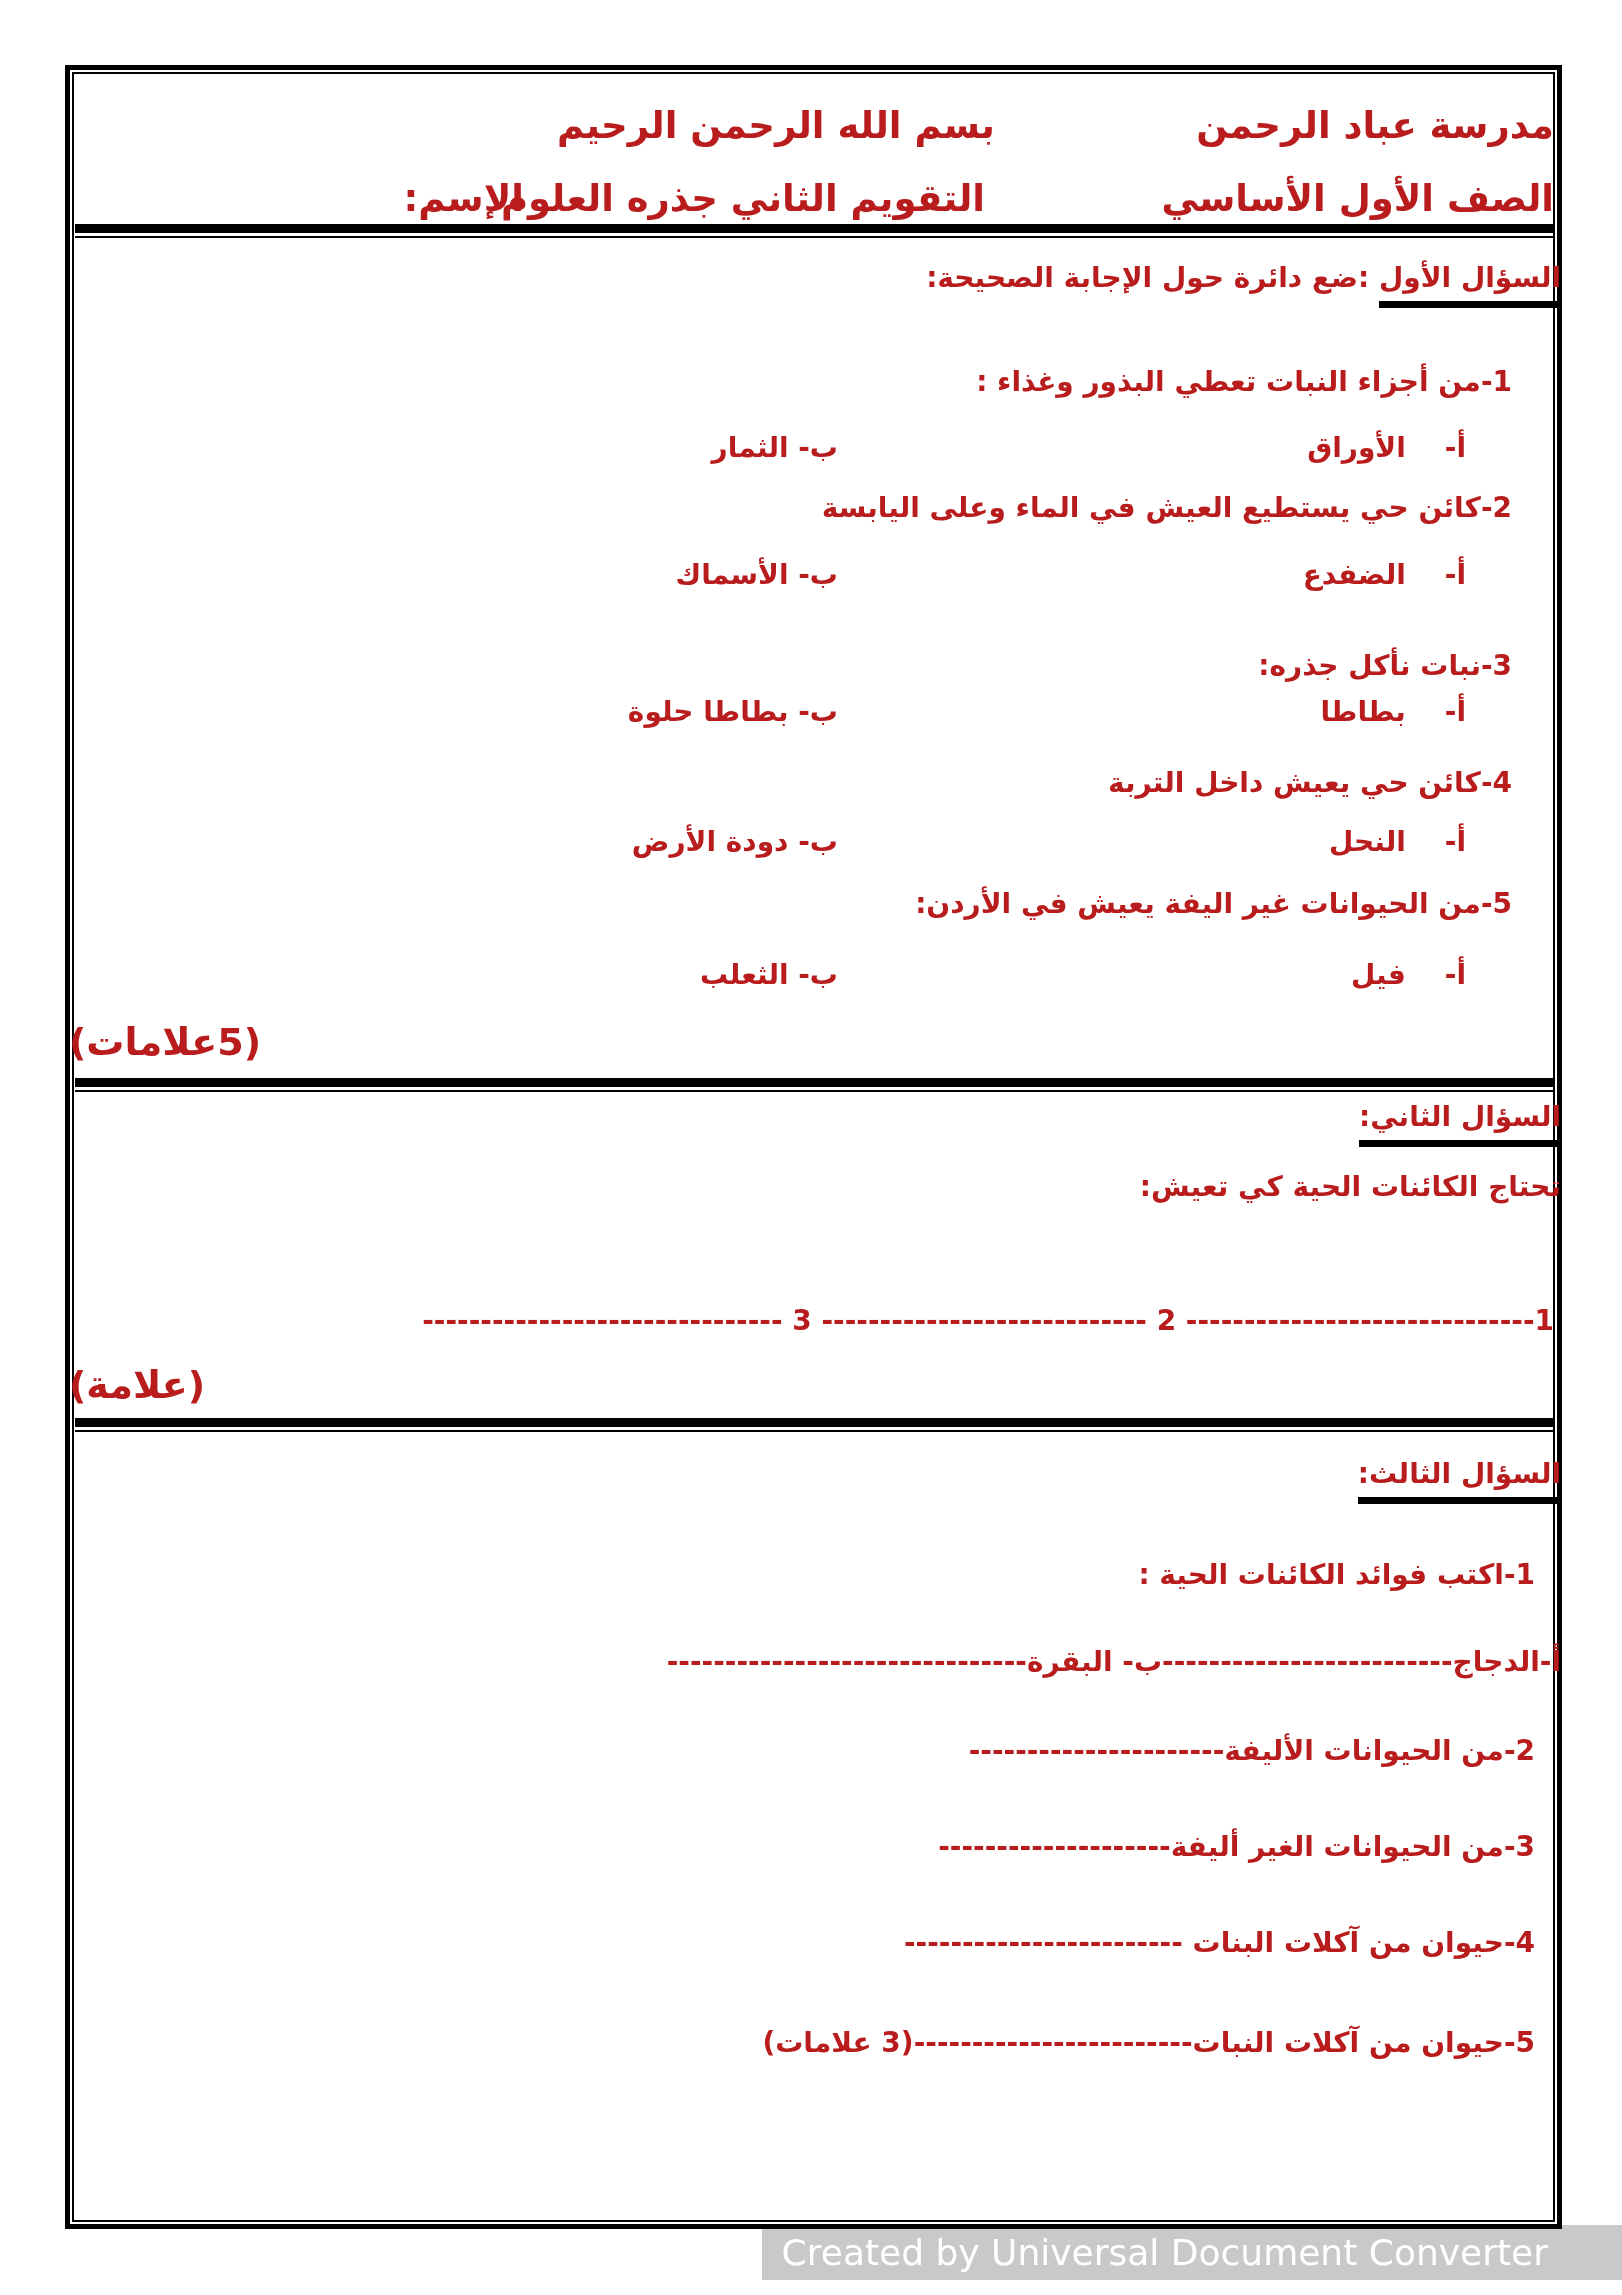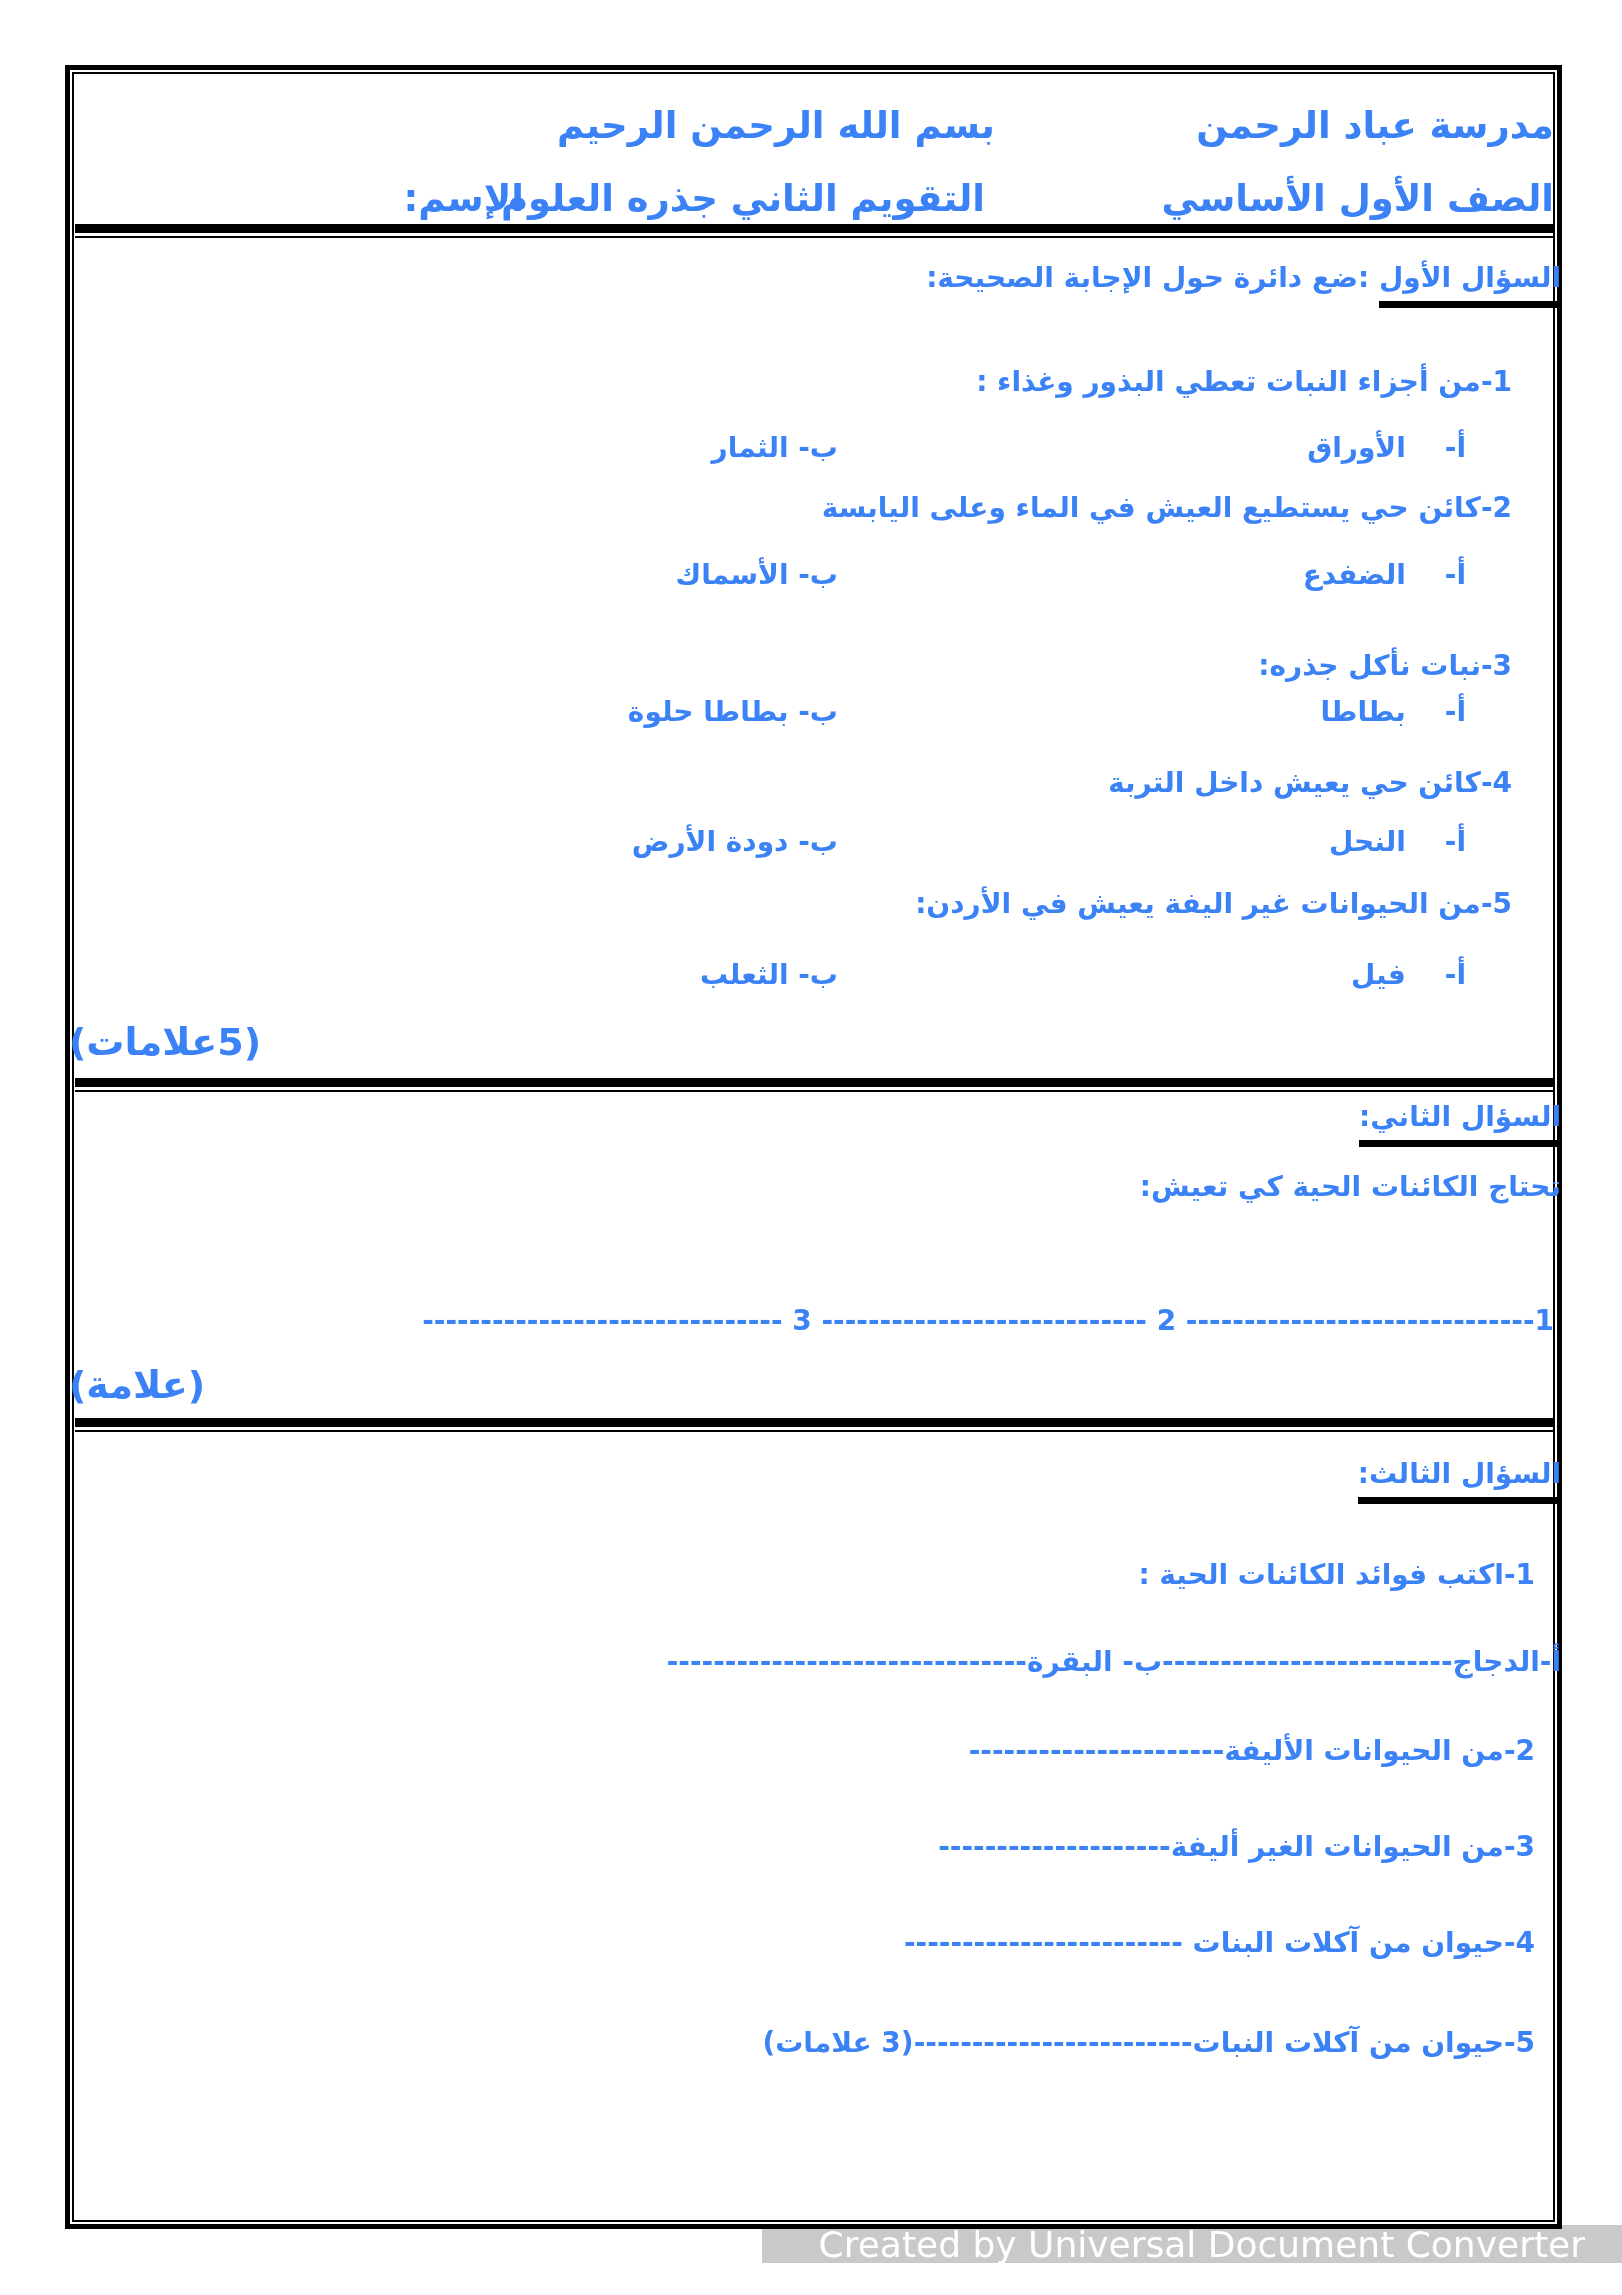--- a/index.html
+++ b/index.html
@@ -21,21 +21,21 @@
     pointer-events:none;
   }
   .frame-inner{
     position:absolute; inset:2px;
     border:2.6px solid #000;
   }
   
   .t{
     position:absolute;
     white-space:pre;
-    color:#3b82f6;
+    color:#b91c1c;
     font-weight:bold;
     direction:rtl;
     z-index:3;
     line-height:1.15;
   }
   .fs-h{font-size:37px;}   
   .fs-b{font-size:28px;}   
   .fs-m{font-size:38px;}   
   .ul{border-bottom:7.9px solid #000; padding-bottom:6.5px;}
   
@@ -43,29 +43,28 @@
     position:absolute;
     left:75px; width:1478px; height:14.4px;
     border-top:9.2px solid #000;
     border-bottom:2.6px solid #000;
     box-sizing:border-box;
     z-index:3;
   }
   .watermark-bar{
     position:absolute;
     left:762px; top:2225px;
-    width:860px; height:38px;
+    width:860px; height:55px;
     display:flex; align-items:center;
     padding-left:19.6px;
     box-sizing:border-box;
     z-index:1;
     font-weight:400;
     font-size:36px;
     direction:ltr;
-    justify-content:center;
   }
 </style>
 </head>
 <body>
 
 <div class="abs frame">
   <div class="frame-inner"></div>
 </div>
 
 <div class="t fs-h" style="top:105px; right:69px;">مدرسة عباد الرحمن</div>

